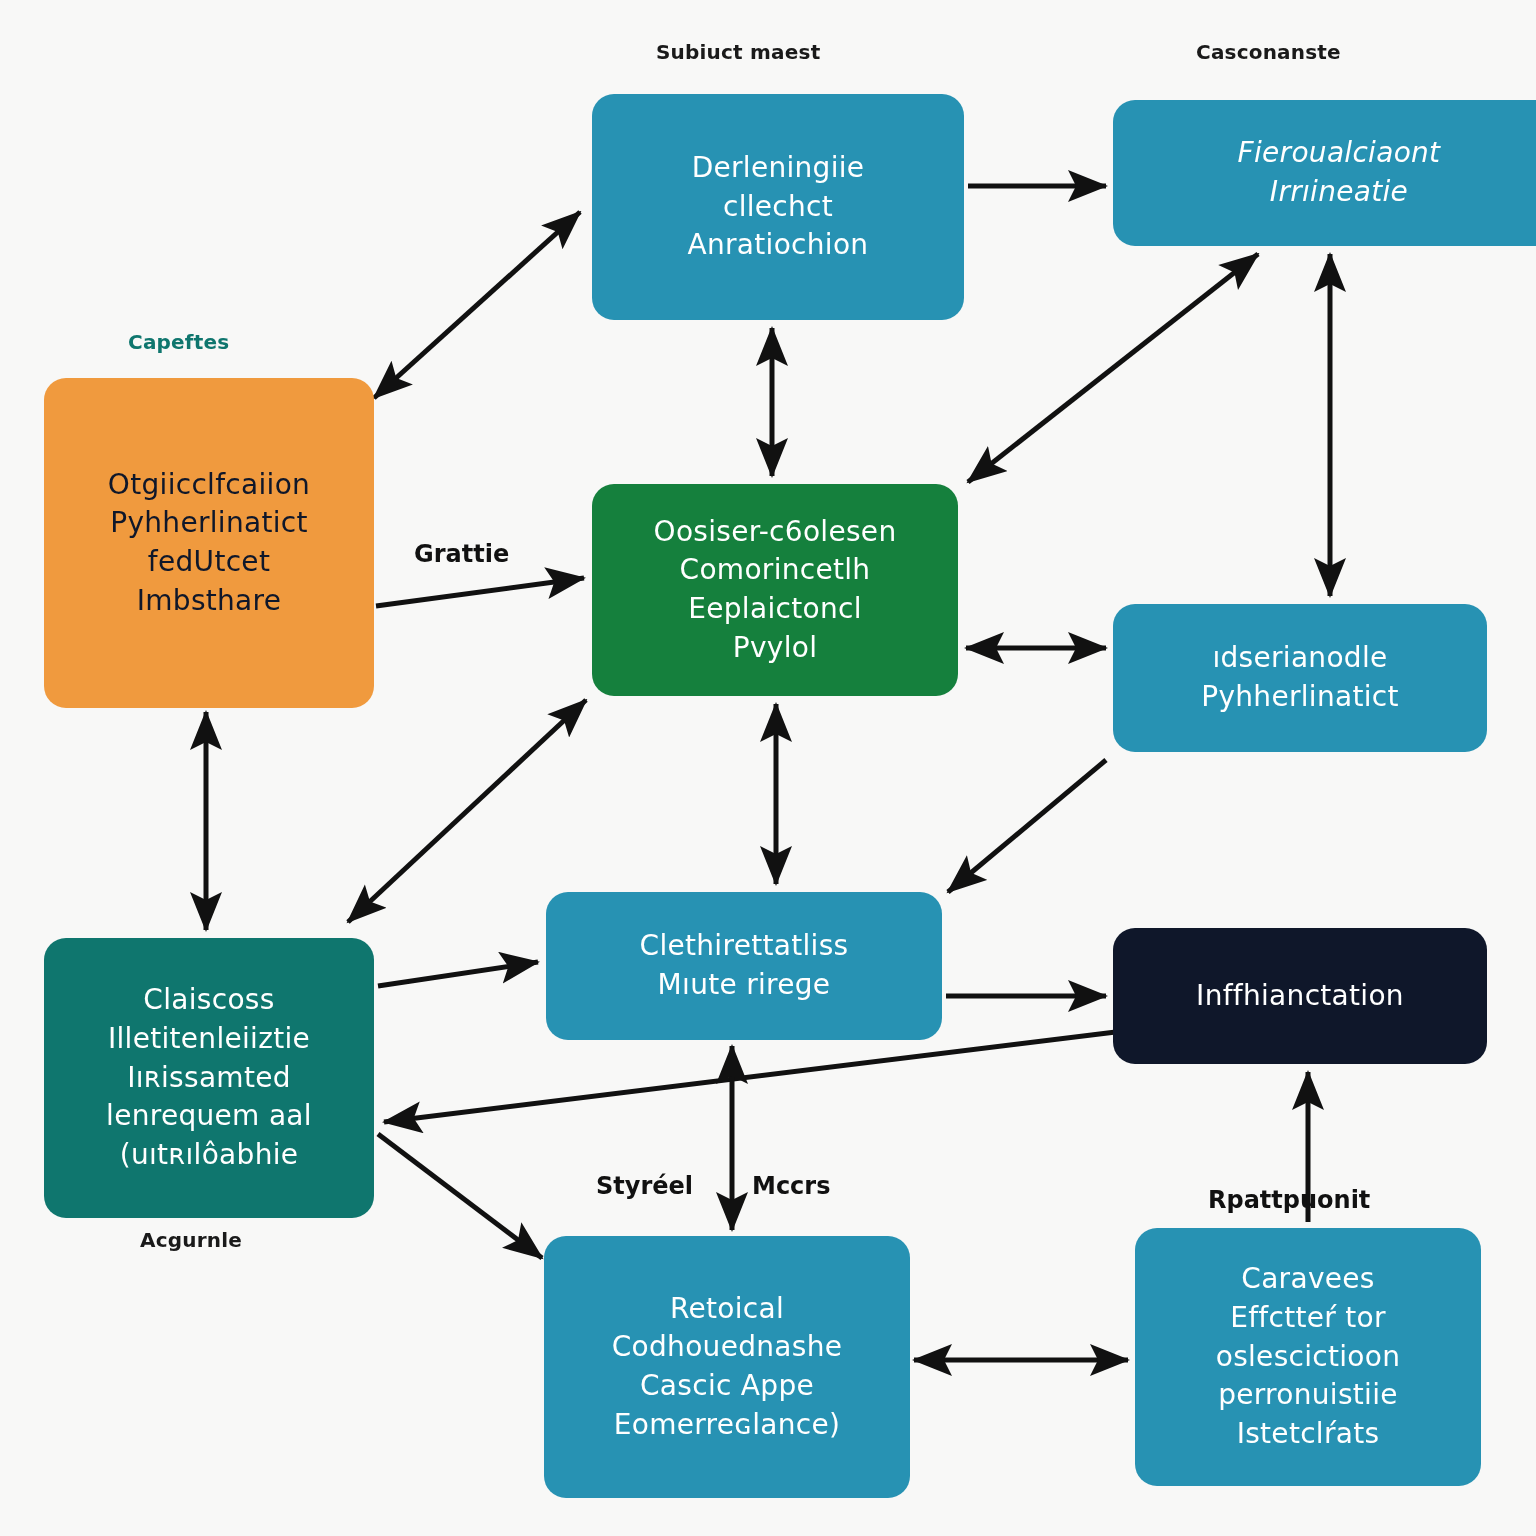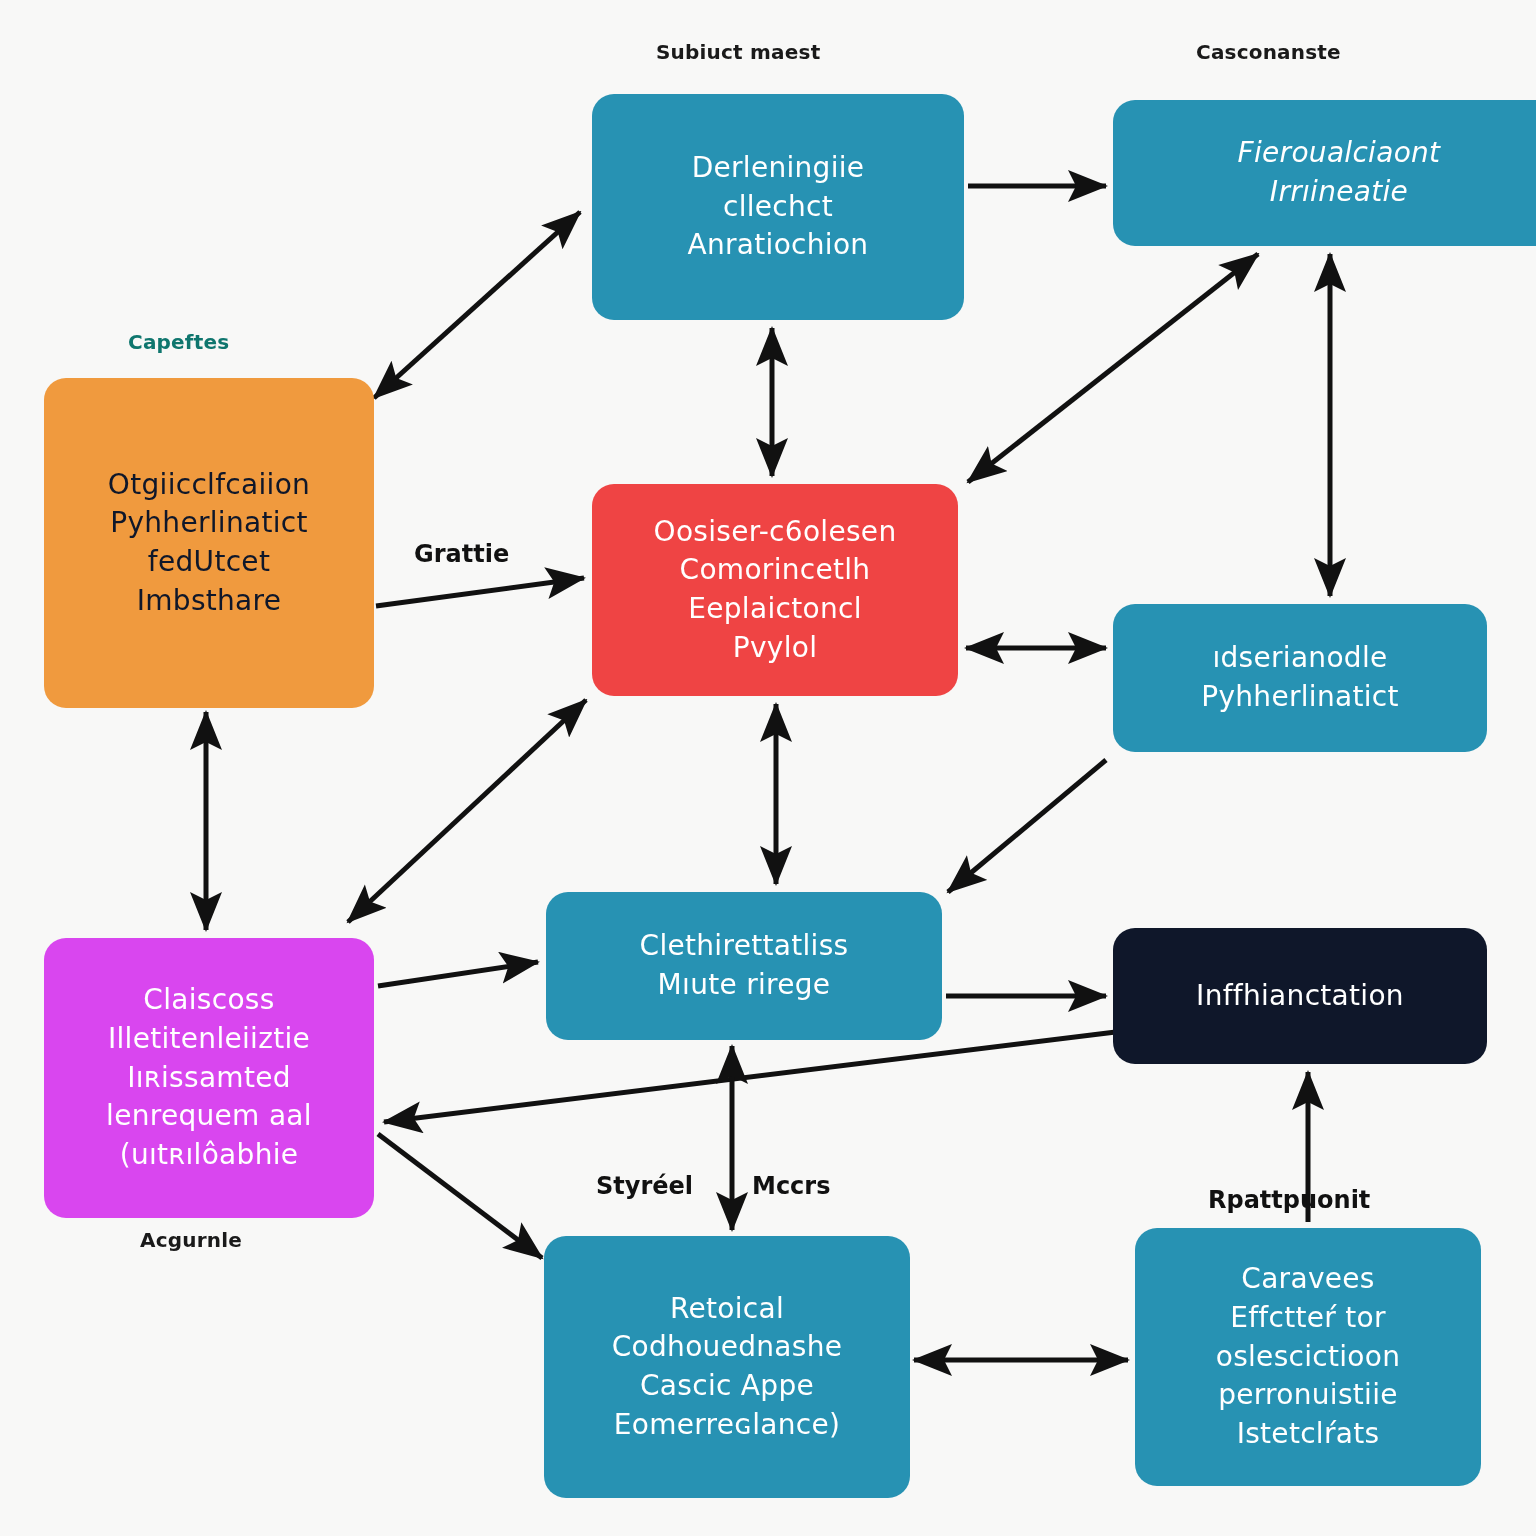--- a/index.html
+++ b/index.html
@@ -104,31 +104,31 @@
       <div class="node" style="left: 1113px; top: 100px; width: 452px; height: 146px; background: rgb(39, 146, 179); color: rgb(255, 255, 255); font-style: italic;">
         <span class="node-line">Fieroualciaont</span>
         <span class="node-line">Irrıineatie</span>
       </div>
       <div class="node" style="left: 44px; top: 378px; width: 330px; height: 330px; background: rgb(240, 154, 62); color: #0f172a;">
         <span class="node-line">Otgiicclfcaiion</span>
         <span class="node-line">Pyhherlinatict</span>
         <span class="node-line">fedUtcet</span>
         <span class="node-line">Imbsthare</span>
       </div>
-      <div class="node" style="left: 592px; top: 484px; width: 366px; height: 212px; background: #ef4444; color: rgb(255, 255, 255);">
+      <div class="node" style="left: 592px; top: 484px; width: 366px; height: 212px; background: #15803d; color: rgb(255, 255, 255);">
         <span class="node-line">Oosiser-c6olesen</span>
         <span class="node-line">Comorincetlh</span>
         <span class="node-line">Eeplaictoncl</span>
         <span class="node-line">Pvylol</span>
       </div>
       <div class="node" style="left: 1113px; top: 604px; width: 374px; height: 148px; background: rgb(39, 146, 179); color: rgb(255, 255, 255);">
         <span class="node-line">ıdserianodle</span>
         <span class="node-line">Pyhherlinatict</span>
       </div>
-      <div class="node" style="left: 44px; top: 938px; width: 330px; height: 280px; background: #d946ef; color: rgb(255, 255, 255);">
+      <div class="node" style="left: 44px; top: 938px; width: 330px; height: 280px; background: #0f766e; color: rgb(255, 255, 255);">
         <span class="node-line">Claiscoss</span>
         <span class="node-line">Illetitenleiiztie</span>
         <span class="node-line">Iıʀissamted</span>
         <span class="node-line">lenrequem aal</span>
         <span class="node-line">(uıtʀılôabhie</span>
       </div>
       <div class="node" style="left: 546px; top: 892px; width: 396px; height: 148px; background: rgb(39, 146, 179); color: rgb(255, 255, 255);">
         <span class="node-line">Clethirettatliss</span>
         <span class="node-line">Mıute rireɡe</span>
       </div>

